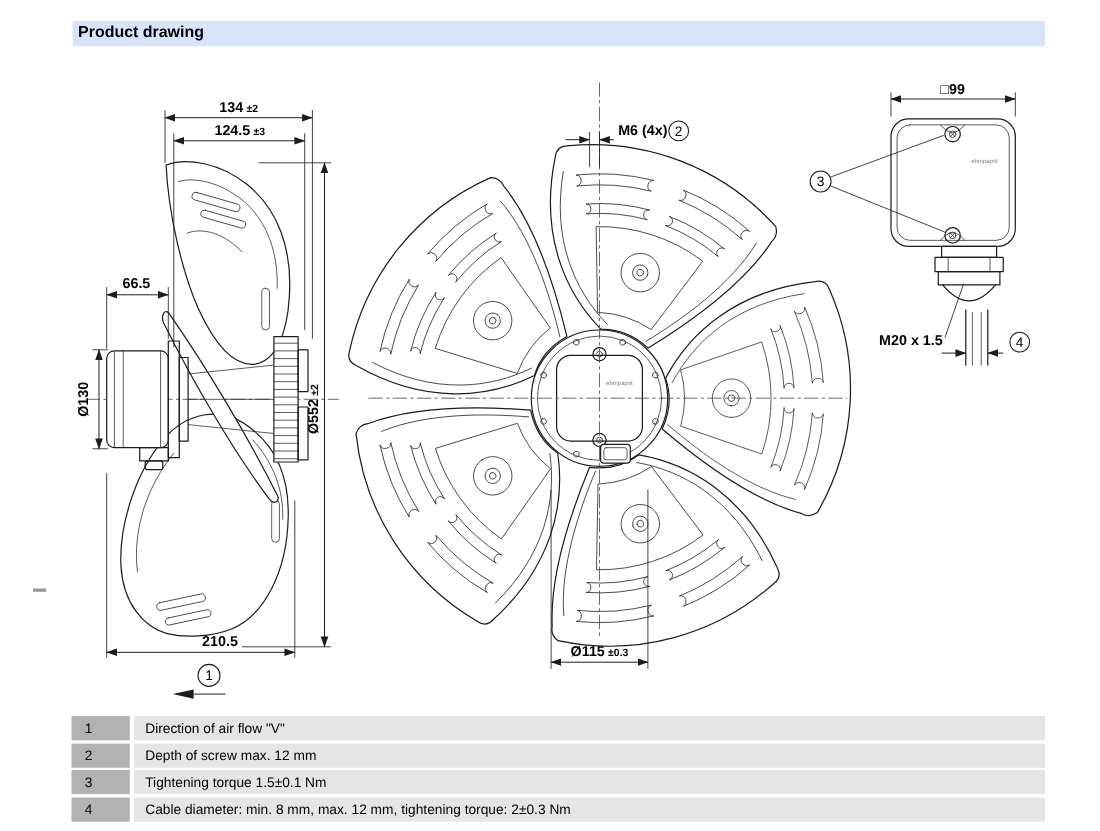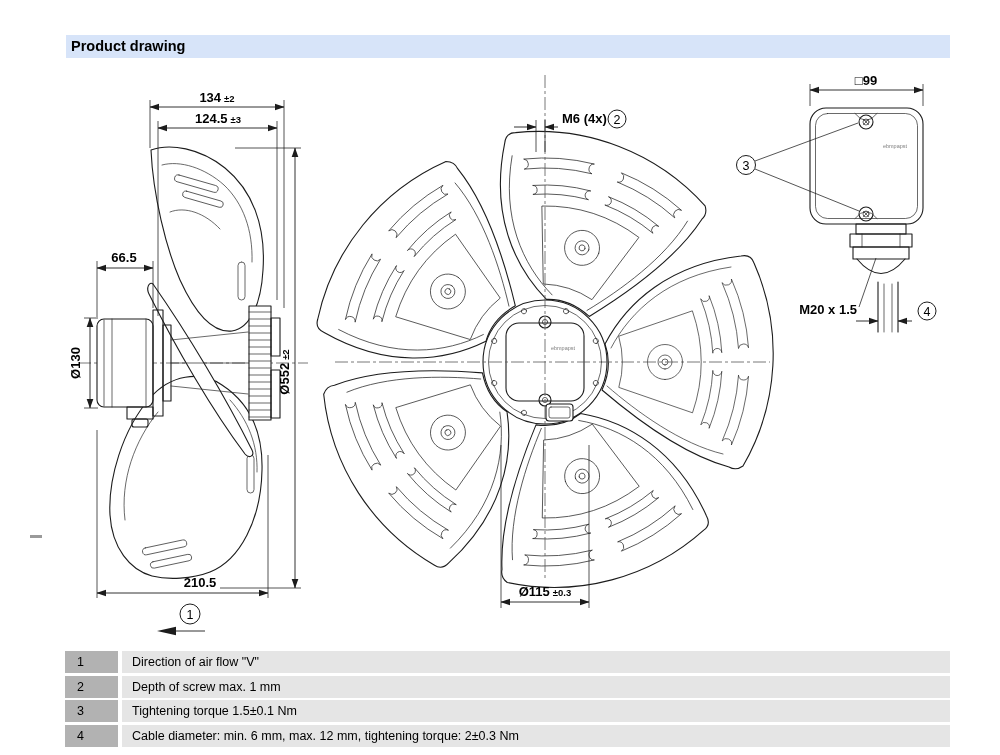--- a/index.html
+++ b/index.html
@@ -3,21 +3,21 @@
 <meta charset="utf-8">
 <style>
   html,body{margin:0;padding:0;}
   body{
     width:1000px;height:755px;background:#ffffff;position:relative;overflow:hidden;
     font-family:"Liberation Sans",sans-serif;color:#000;
   }
   .titlebar{
     position:absolute;left:66px;top:19px;width:884px;height:23px;
     background:#d7e4f9;font-size:14.5px;font-weight:bold;line-height:23px;
-    padding-left:5px;box-sizing:border-box;margin-top:16px;
+    padding-left:5px;box-sizing:border-box;
   }
   .artifact-dash{position:absolute;left:30px;top:535px;width:12px;height:3px;background:#9a9a9a;}
   svg.drawing{position:absolute;left:0;top:0;}
 
   
   .ln{stroke:#1c1c1c;fill:none;stroke-width:1.1;stroke-linejoin:round;stroke-linecap:round}
   .lnf{stroke:#1c1c1c;fill:#ffffff;stroke-width:1.1;stroke-linejoin:round}
   .thin{stroke:#2a2a2a;fill:none;stroke-width:0.7;stroke-linejoin:round;stroke-linecap:round}
   .dimline{stroke:#1c1c1c;fill:none;stroke-width:0.9}
   .extline{stroke:#1c1c1c;fill:none;stroke-width:0.75}
@@ -231,23 +231,23 @@
   </g>
 </svg>
 
 <div class="callout-table">
   <div class="crow">
     <div class="cnum">1</div>
     <div class="ctext">Direction of air flow "V"</div>
   </div>
   <div class="crow">
     <div class="cnum">2</div>
-    <div class="ctext">Depth of screw max. 1 mm</div>
+    <div class="ctext">Depth of screw max. 12 mm</div>
   </div>
   <div class="crow">
     <div class="cnum">3</div>
     <div class="ctext">Tightening torque 1.5±0.1 Nm</div>
   </div>
   <div class="crow">
     <div class="cnum">4</div>
-    <div class="ctext">Cable diameter: min. 6 mm, max. 12 mm, tightening torque: 2±0.3 Nm</div>
+    <div class="ctext">Cable diameter: min. 8 mm, max. 12 mm, tightening torque: 2±0.3 Nm</div>
   </div>
 </div>
 
 </body></html>

